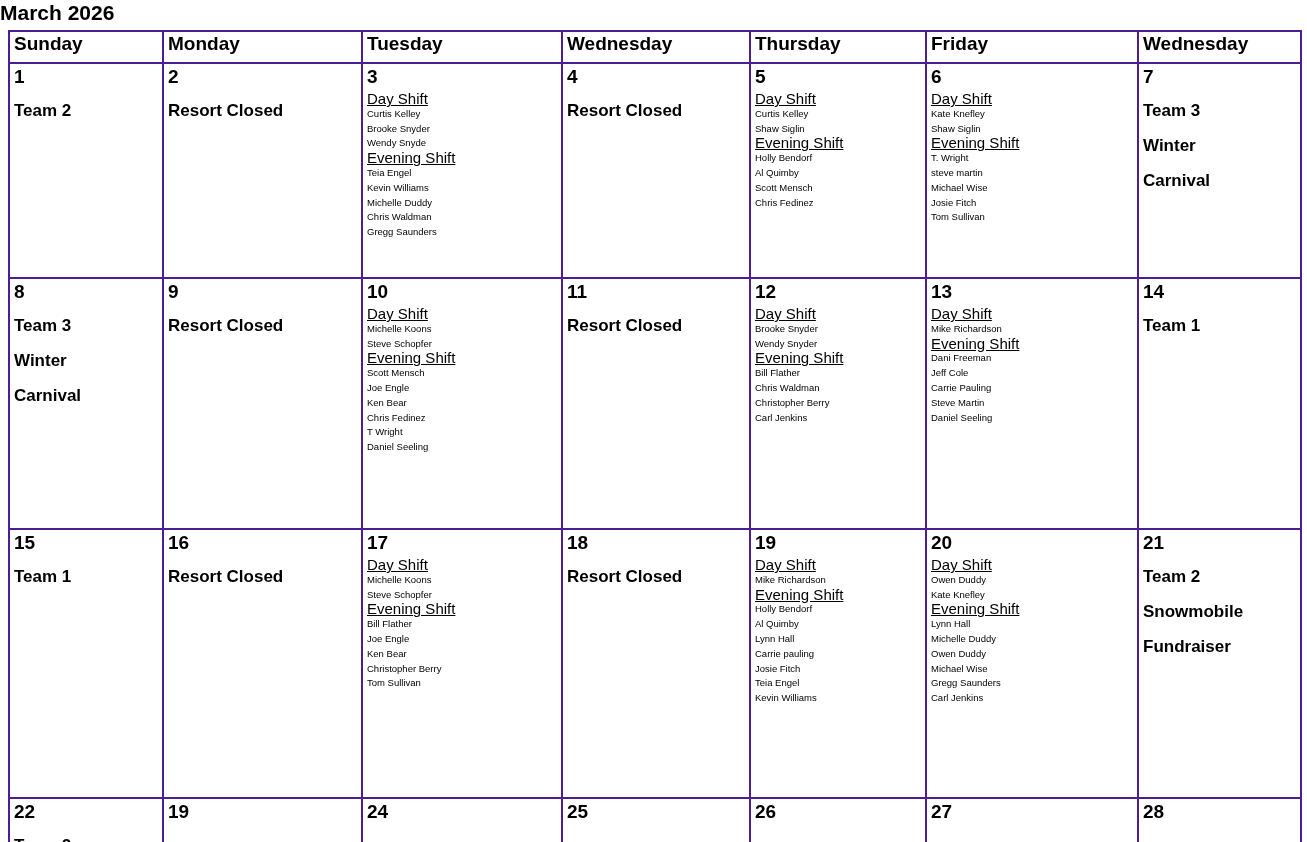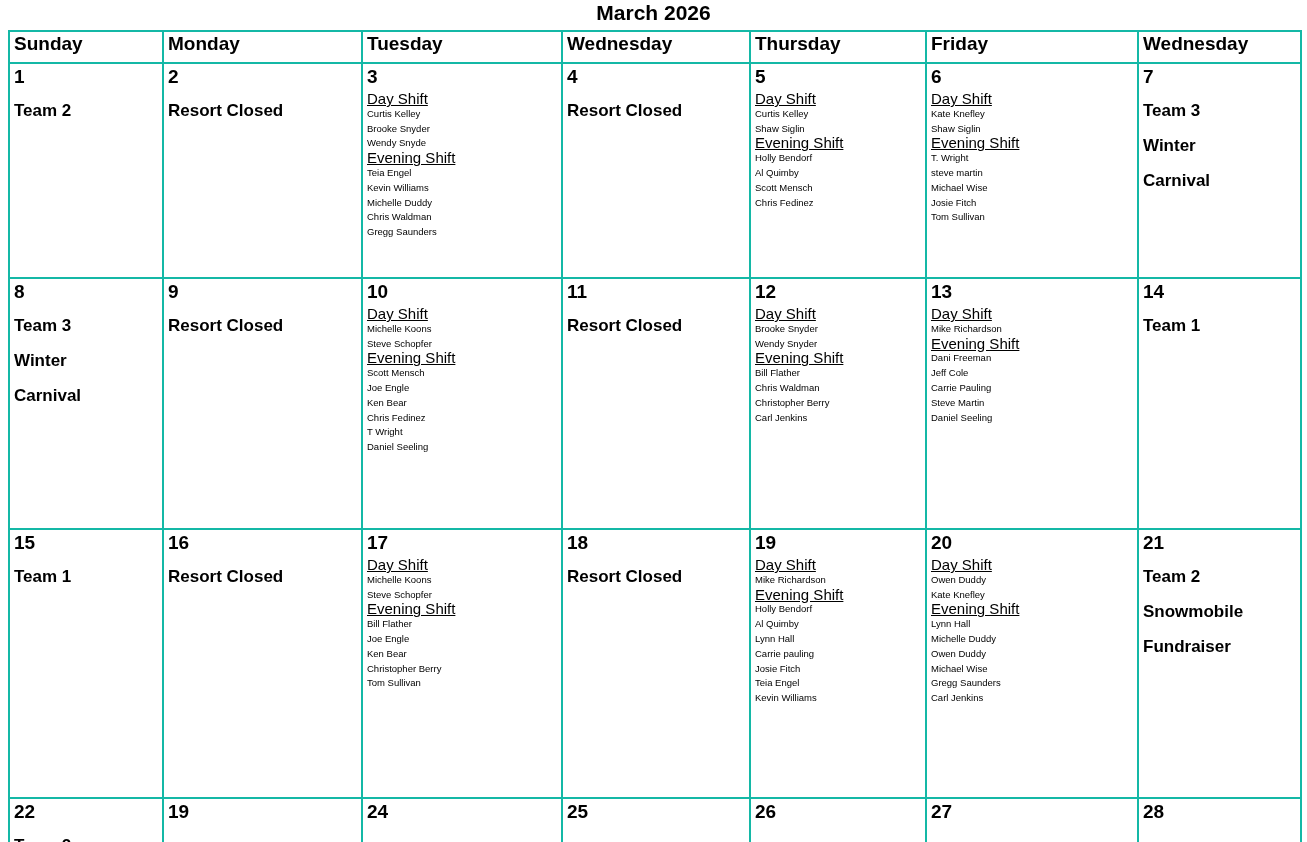--- a/index.html
+++ b/index.html
@@ -6,35 +6,35 @@
   html, body {
     width: 1307px; height: 842px;
     background: #ffffff;
     font-family: "Liberation Sans", sans-serif;
     color: #000000;
     overflow: hidden;
   }
   .page-title {
     position: absolute;
     left: 0; top: 1px; width: 1307px;
-    text-align: center;
+    text-align: left;
     font-size: 21px;
     font-weight: bold;
     letter-spacing: 0px;
   }
   table.calendar {
     position: absolute;
     left: 8px; top: 30px;
     width: 1292px;
     border-collapse: collapse;
     table-layout: fixed;
     background: #ffffff;
   }
   table.calendar th, table.calendar td {
-    border: 2px solid #14b8a6;
+    border: 2px solid #4c1d95;
     vertical-align: top;
     text-align: left;
     padding: 1px 4px 0 4px;
     overflow: hidden;
   }
   tr.header-row { height: 32px; }
   tr.week-row-0 { height: 215px; }
   tr.week-row-1 { height: 251px; }
   tr.week-row-2 { height: 269px; }
   tr.week-row-3 { height: 72px; }

